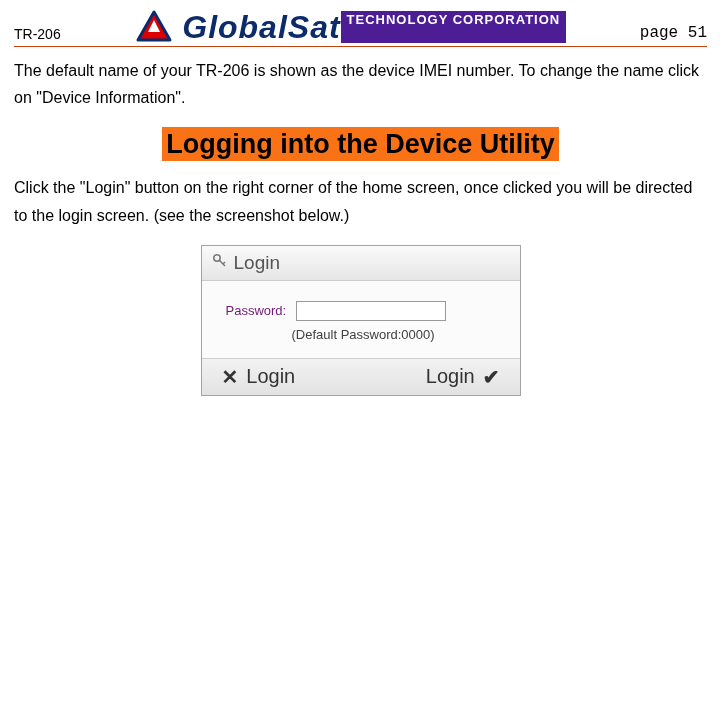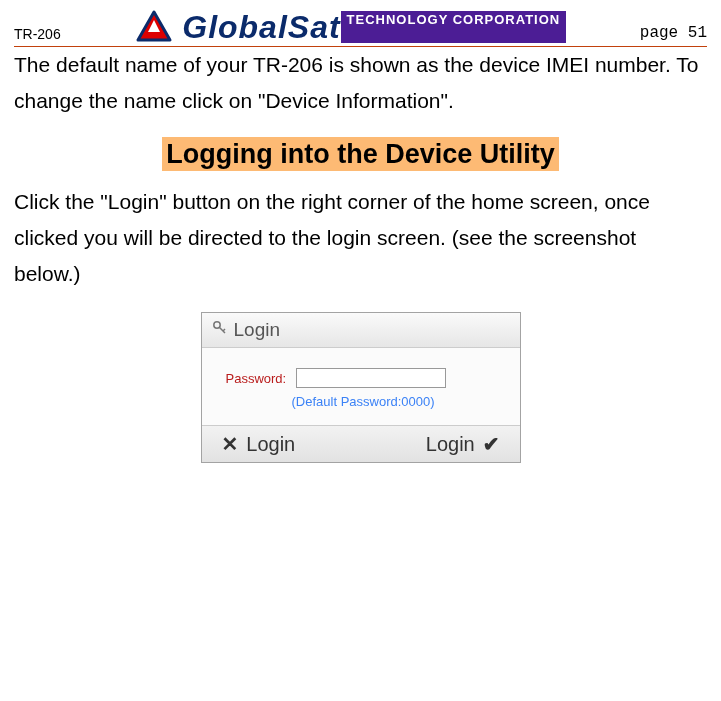--- a/index.html
+++ b/index.html
@@ -48,32 +48,32 @@
     background: #4c1d95;
     padding: 2px 6px;
     line-height: 1;
   }
   .page-num {
     font-size: 16px;
     padding-bottom: 4px;
     font-family: Liberation Mono, monospace;
   }
   .body-text {
-    font-size: 21px;
+    font-size: 16px;
     line-height: 1.7;
-    margin-top: 0;
+    margin-top: 10px;
   }
   .section-title {
     text-align: center;
     margin: 18px 0 14px 0;
   }
   .section-title span {
     font-size: 27px;
     font-weight: bold;
-    background: #fdba74;
+    background: #f97316;
     padding: 2px 4px;
   }
   .login-screenshot {
     width: 320px;
     margin: 14px auto 10px auto;
     border: 1px solid #a3a3a3;
     background: #f5f5f5;
     font-family: "Segoe UI", Arial, sans-serif;
   }
   .login-titlebar {
@@ -89,32 +89,32 @@
   .login-body {
     padding: 20px 24px 16px 24px;
     background: #fbfbfb;
   }
   .login-row {
     display: flex;
     align-items: center;
     gap: 10px;
     margin-bottom: 6px;
   }
-  .login-label { font-size: 13px; color: #b91c1c; }
+  .login-label { font-size: 13px; color: #701a75; }
   .login-input {
     border: 1px solid #999;
     background: #fff;
     height: 20px;
     width: 150px;
     font-size: 13px;
     padding: 0 4px;
   }
   .login-hint {
     font-size: 13px;
-    color: #3b82f6;
+    color: #404040;
     padding-left: 66px;
   }
   .login-footer {
     display: flex;
     align-items: center;
     justify-content: space-between;
     background: linear-gradient(#f2f2f2, #e2e2e2);
     border-top: 1px solid #ccc;
     padding: 6px 20px;
     font-size: 20px;

